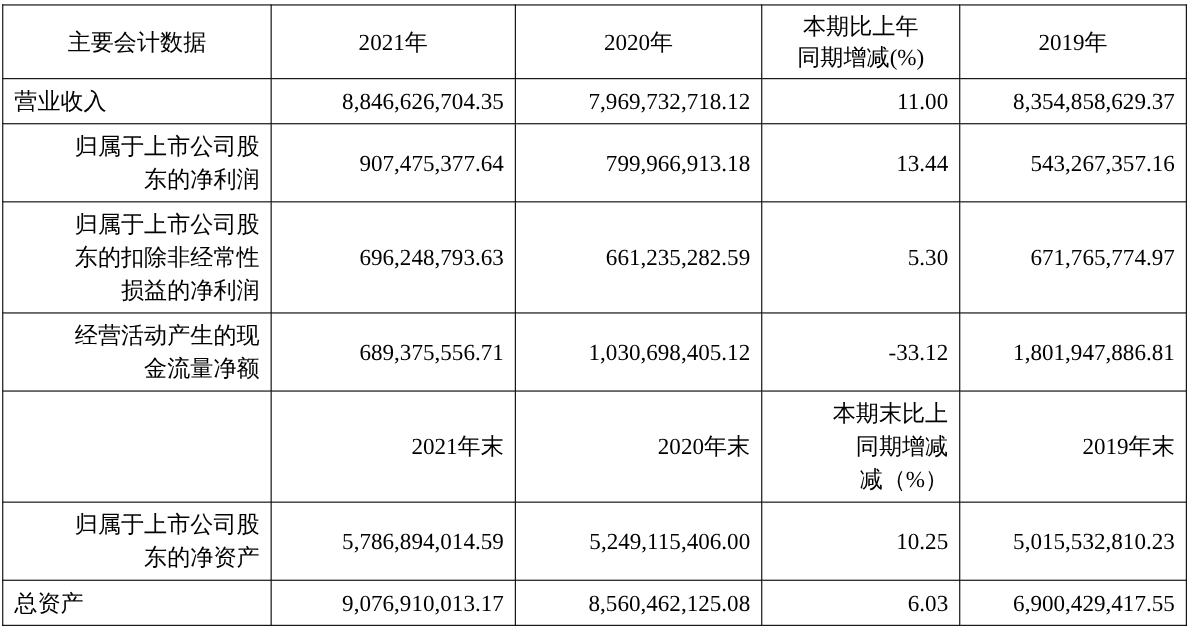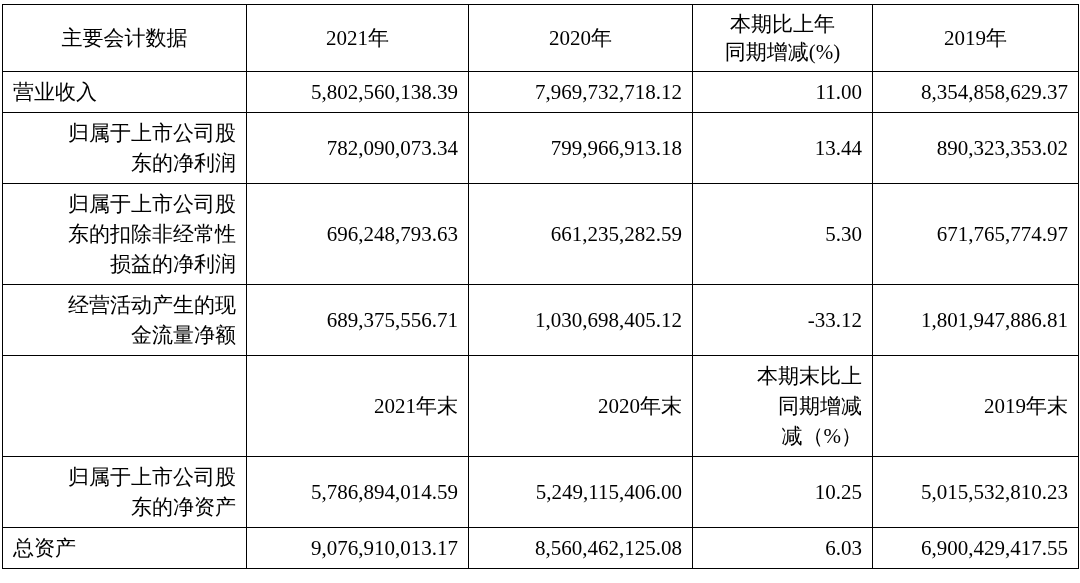--- a/index.html
+++ b/index.html
@@ -84,35 +84,35 @@
         <td class="hdr">2020年</td>
         <td class="hdr two-line">
           <div>本期比上年</div>
           <div>同期增减(%)</div>
         </td>
         <td class="hdr">2019年</td>
       </tr>
 
       <tr>
         <td class="rowlabel">营业收入</td>
-        <td class="num">5,802,560,138.39</td>
+        <td class="num">8,846,626,704.35</td>
         <td class="num">7,969,732,718.12</td>
         <td class="num">11.00</td>
         <td class="num">8,354,858,629.37</td>
       </tr>
 
       <tr>
         <td class="rowlabel tall-label">
           <div>归属于上市公司股</div>
           <div>东的净利润</div>
         </td>
-        <td class="num">782,090,073.34</td>
+        <td class="num">907,475,377.64</td>
         <td class="num">799,966,913.18</td>
         <td class="num">13.44</td>
-        <td class="num">890,323,353.02</td>
+        <td class="num">543,267,357.16</td>
       </tr>
 
       <tr>
         <td class="rowlabel tall-label">
           <div>归属于上市公司股</div>
           <div>东的扣除非经常性</div>
           <div>损益的净利润</div>
         </td>
         <td class="num">696,248,793.63</td>
         <td class="num">661,235,282.59</td>

